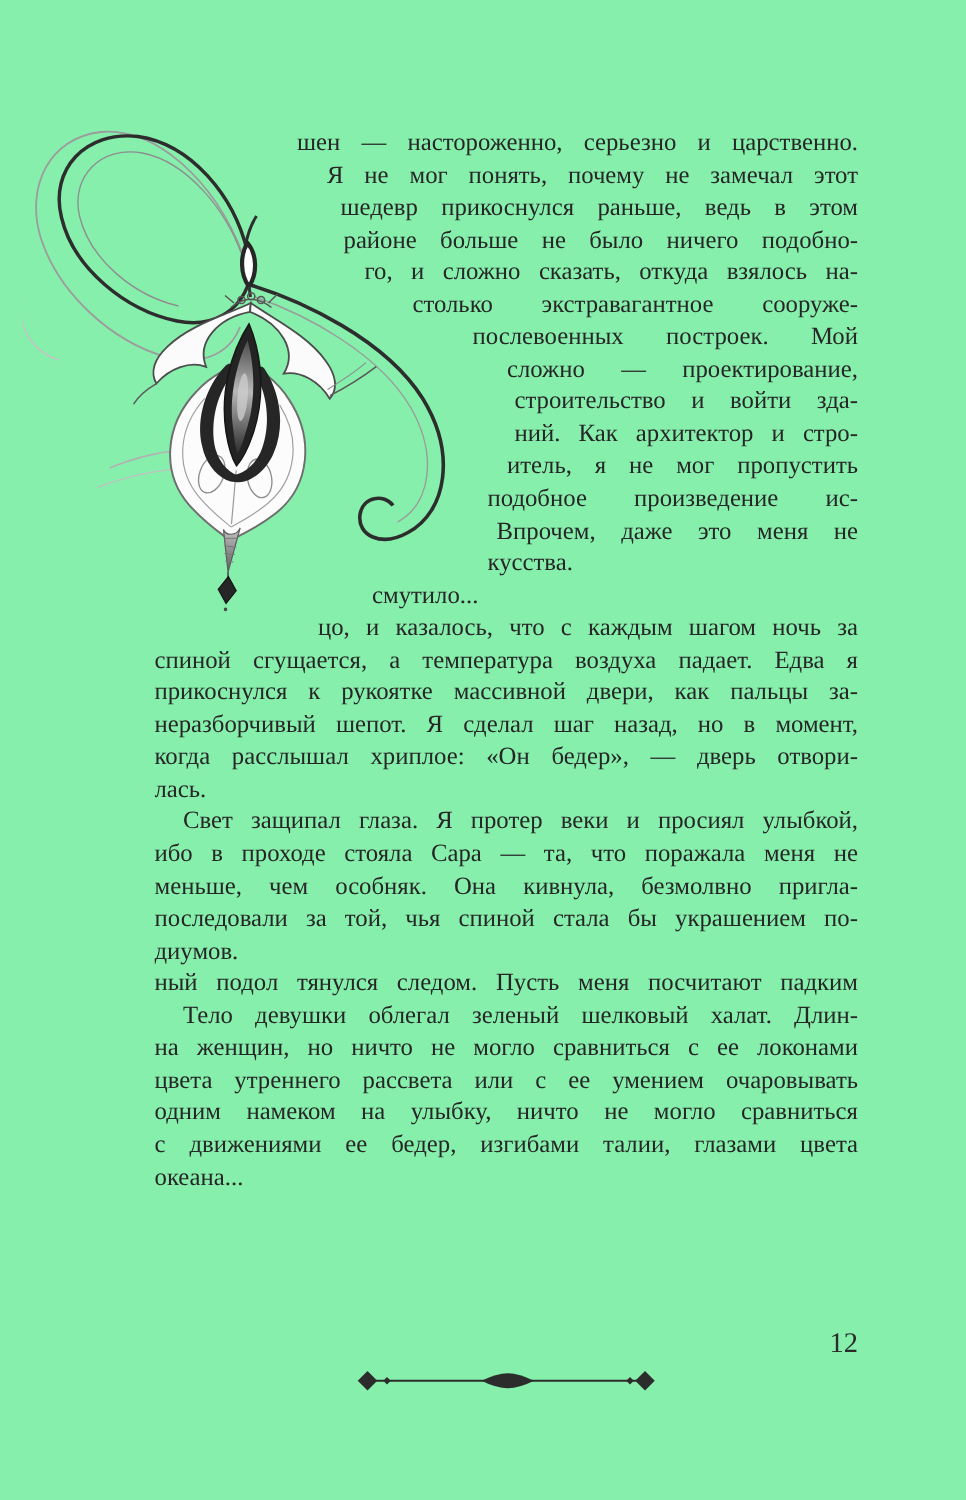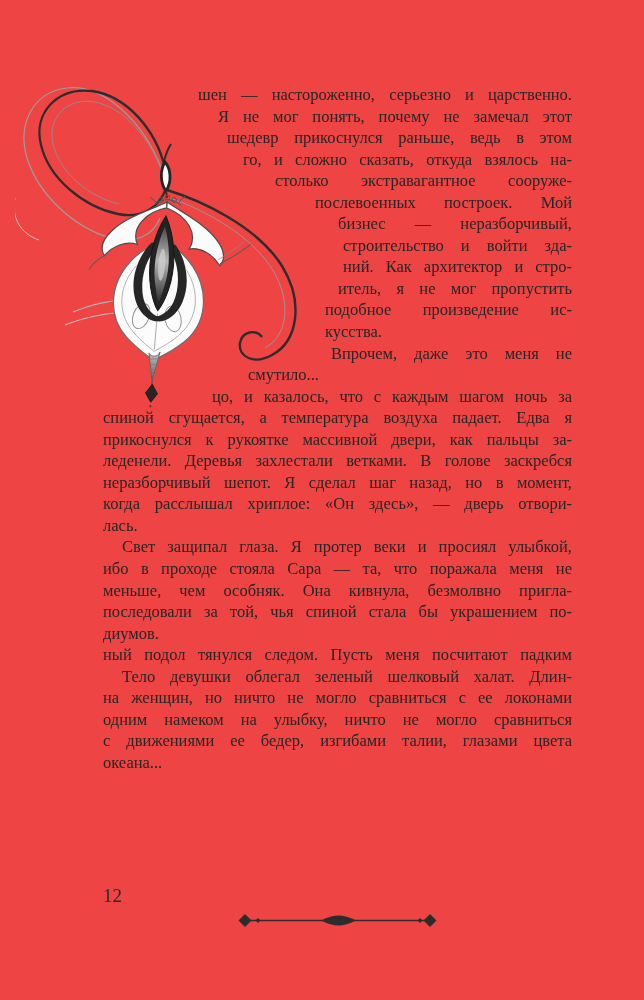--- a/index.html
+++ b/index.html
@@ -1,20 +1,20 @@
 <!DOCTYPE html>
 <html><head>
 <meta charset="utf-8">
 <style>
   html,body { margin:0; padding:0; background:#888; }
   .page {
     position:relative;
     width:644px; height:1000px;
     margin:0 auto;
-    background:#ef4444;
+    background:#86efac;
     font-family:"Liberation Serif","DejaVu Serif",serif;
     color:#262626;
     overflow:hidden;
   }
   .illustration {
     position:absolute; left:15px; top:78px;
     width:300px; height:335px;
   }
   .textblock {
     position:absolute; left:103px; top:84px; width:469px;
@@ -22,21 +22,21 @@
   .line {
     height:21.55px; line-height:21.55px;
     font-size:16.5px;
     overflow:hidden;
     white-space:normal;
   }
   .jf { text-align:justify; text-align-last:justify; }
   .ll { text-align:left; }
   .pagenum {
     position:absolute; left:103px; top:885px; width:469px;
-    text-align:left; font-size:19px; color:#2b2b2b;
+    text-align:right; font-size:19px; color:#2b2b2b;
   }
   .divider {
     position:absolute; left:233px; top:911px;
     width:210px; height:20px;
   }
 </style>
 </head>
 <body>
 
 <div class="page">
@@ -107,46 +107,47 @@
       <path d="M153.5,304 L153.8,308" stroke="#444444" stroke-width="1"></path>
       <path d="M154,307 L160,316 L154,325 L148,316 Z" fill="#262626" stroke="#141414" stroke-width="0.8"></path>
       <circle cx="154" cy="329" r="1.2" fill="#4a4a4a"></circle>
     </g>
   </svg>
 
   <div class="textblock">
     <div class="line jf" style="padding-left:95px">шен — настороженно, серьезно и царственно.</div>
     <div class="line jf" style="padding-left:115px">Я не мог понять, почему не замечал этот</div>
     <div class="line jf" style="padding-left:124px">шедевр прикоснулся раньше, ведь в этом</div>
+    <div class="line jf" style="padding-left:126px">районе больше не было ничего подобно-</div>
     <div class="line jf" style="padding-left:140px">го, и сложно сказать, откуда взялось на-</div>
     <div class="line jf" style="padding-left:172px">столько экстравагантное сооруже-</div>
     <div class="line jf" style="padding-left:212px">послевоенных построек. Мой</div>
-    <div class="line jf" style="padding-left:235px">бизнес — неразборчивый,</div>
+    <div class="line jf" style="padding-left:235px">сложно — проектирование,</div>
     <div class="line jf" style="padding-left:240px">строительство и войти зда-</div>
     <div class="line jf" style="padding-left:240px">ний. Как архитектор и стро-</div>
     <div class="line jf" style="padding-left:235px">итель, я не мог пропустить</div>
     <div class="line jf" style="padding-left:222px">подобное произведение ис-</div>
+    <div class="line jf" style="padding-left:228px">Впрочем, даже это меня не</div>
     <div class="line ll" style="padding-left:222px">кусства.</div>
-    <div class="line jf" style="padding-left:228px">Впрочем, даже это меня не</div>
     <div class="line ll" style="padding-left:145px">смутило...</div>
     <div class="line jf" style="padding-left:109px">цо, и казалось, что с каждым шагом ночь за</div>
     <div class="line jf">спиной сгущается, а температура воздуха падает. Едва я</div>
     <div class="line jf">прикоснулся к рукоятке массивной двери, как пальцы за-</div>
-    <div class="line jf">леденели. Деревья захлестали ветками. В голове заскребся</div>
     <div class="line jf">неразборчивый шепот. Я сделал шаг назад, но в момент,</div>
-    <div class="line jf">когда расслышал хриплое: «Он здесь», — дверь отвори-</div>
+    <div class="line jf">когда расслышал хриплое: «Он бедер», — дверь отвори-</div>
     <div class="line ll">лась.</div>
     <div class="line jf" style="padding-left:19px">Свет защипал глаза. Я протер веки и просиял улыбкой,</div>
     <div class="line jf">ибо в проходе стояла Сара — та, что поражала меня не</div>
     <div class="line jf">меньше, чем особняк. Она кивнула, безмолвно пригла-</div>
     <div class="line jf">последовали за той, чья спиной стала бы украшением по-</div>
     <div class="line ll">диумов.</div>
     <div class="line jf">ный подол тянулся следом. Пусть меня посчитают падким</div>
     <div class="line jf" style="padding-left:19px">Тело девушки облегал зеленый шелковый халат. Длин-</div>
     <div class="line jf">на женщин, но ничто не могло сравниться с ее локонами</div>
+    <div class="line jf">цвета утреннего рассвета или с ее умением очаровывать</div>
     <div class="line jf">одним намеком на улыбку, ничто не могло сравниться</div>
     <div class="line jf">с движениями ее бедер, изгибами талии, глазами цвета</div>
     <div class="line ll">океана...</div>
   </div>
 
   <div class="pagenum">12</div>
 
   <svg class="divider" viewBox="0 0 210 20" xmlns="http://www.w3.org/2000/svg">
     <line x1="8" y1="9.5" x2="202" y2="9.5" stroke="#2c2c2c" stroke-width="1.4"></line>
     <path d="M12,3 L18.5,9.5 L12,16 L5.5,9.5 Z" fill="#2c2c2c"></path>

